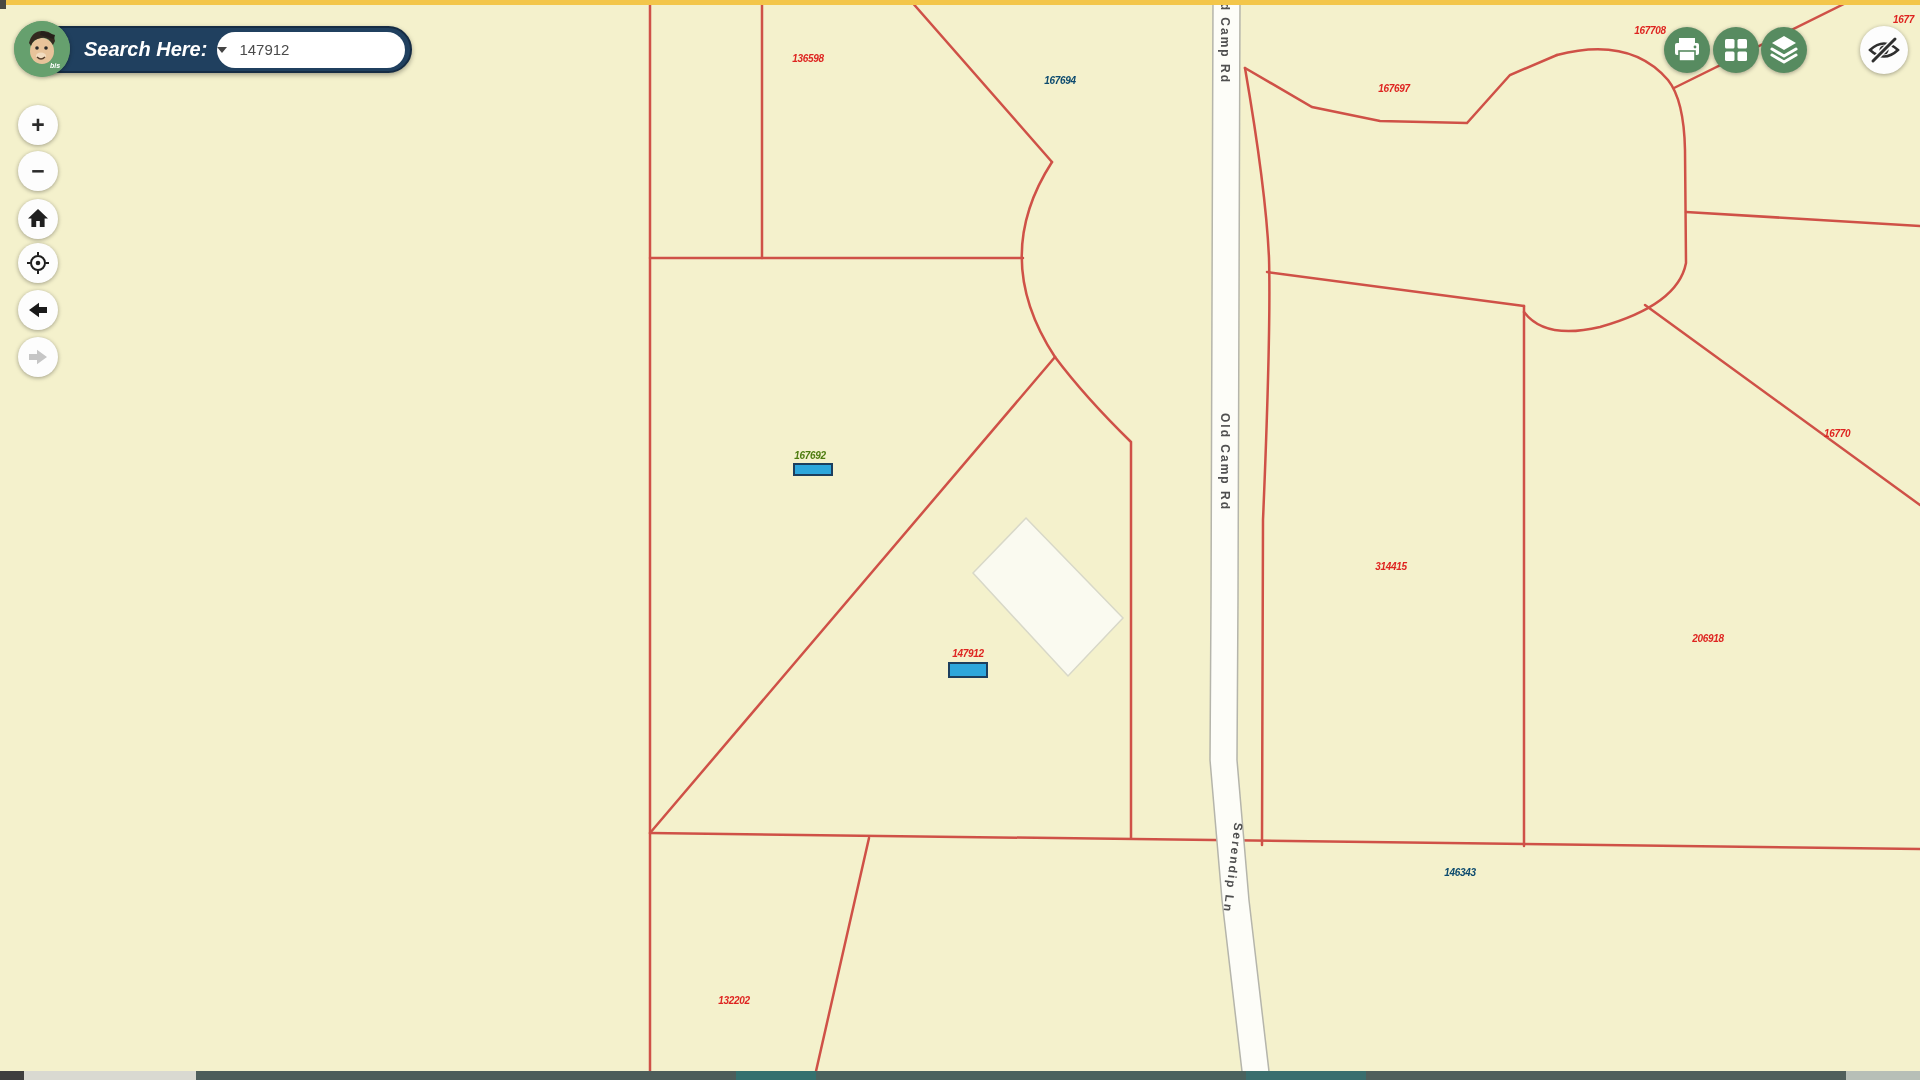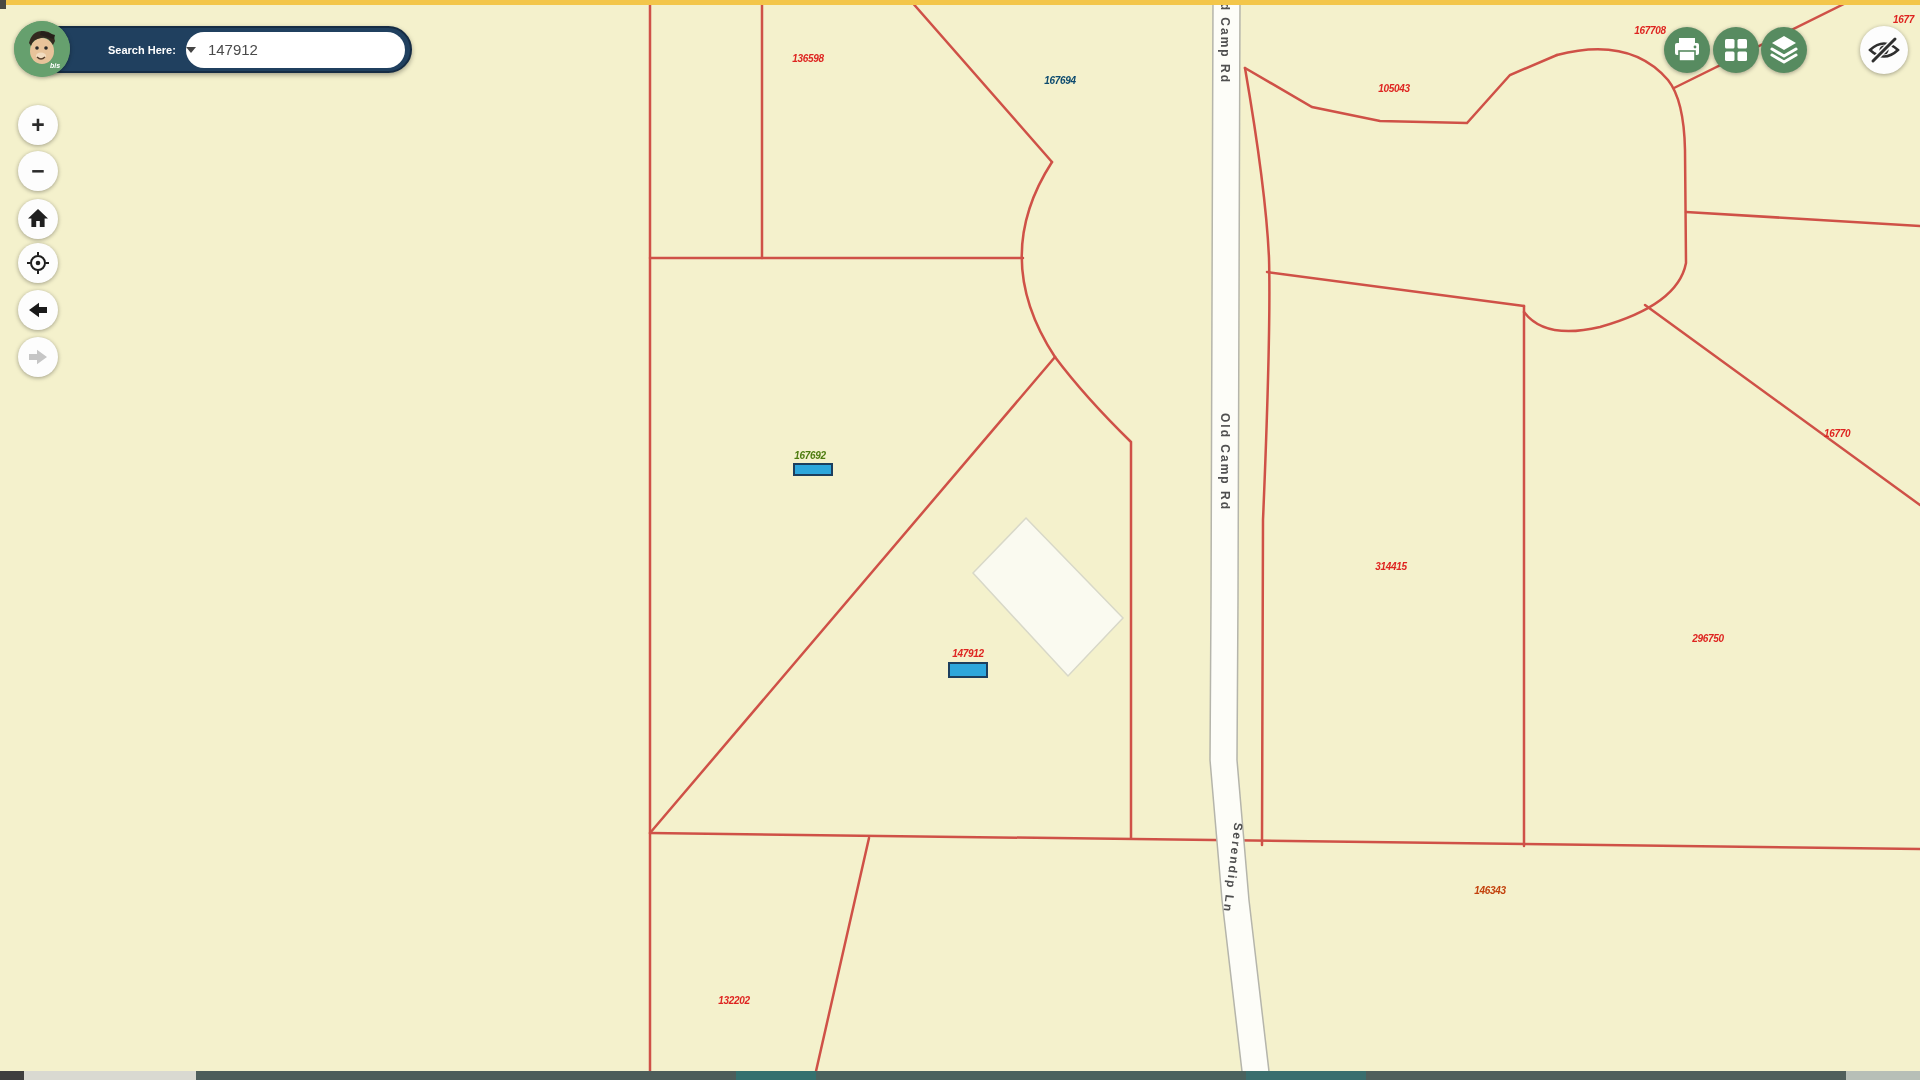--- a/index.html
+++ b/index.html
@@ -23,21 +23,21 @@
   
   #top-strip{position:absolute;left:0;top:0;width:1920px;height:5px;z-index:4;}
   #corner-dot{position:absolute;left:0;top:0;width:6px;height:9px;background:#4a4a42;z-index:5;}
   
   #search-bar{position:absolute;left:30px;top:26px;width:382px;height:47px;z-index:6;
     background:#20405f;border:2px solid #152c44;border-radius:26px;
     box-shadow:0 2px 5px rgba(0,0,0,.35);box-sizing:border-box;
     display:flex;align-items:center;}
   #app-logo{position:absolute;left:-18px;top:-7px;width:56px;height:56px;border-radius:50%;
     background:#66a06e;box-shadow:0 1px 4px rgba(0,0,0,.35);overflow:hidden;}
-  #search-label{margin-left:76px;color:#fff;font-weight:bold;font-size:11px;white-space:nowrap;}
+  #search-label{margin-left:52px;color:#fff;font-style:italic;font-weight:bold;font-size:20px;white-space:nowrap;}
   #search-pill{flex:1;height:36px;background:#fff;border-radius:19px;margin:0 5px 0 10px;
     display:flex;align-items:center;overflow:hidden;}
   .pill-divider{width:1px;height:22px;background:#d7d7d7;}
   #search-dropdown{width:32px;height:100%;display:flex;align-items:center;justify-content:center;cursor:pointer;}
   .chev-down{width:0;height:0;border-left:5px solid transparent;border-right:5px solid transparent;border-top:6px solid #444;}
   #search-input{flex:1;border:none;outline:none;font-size:15px;color:#4a4a4a;padding:0 8px 0 12px;
     font-family:"Liberation Sans",sans-serif;background:transparent;}
   
   .btn-circle{position:absolute;border-radius:50%;display:flex;align-items:center;justify-content:center;
     box-shadow:0 1px 4px rgba(0,0,0,.35);cursor:pointer;z-index:6;}
@@ -76,29 +76,29 @@
   <path id="building" d="M1026,518 L1123,618 L1068,676 L973,573 Z" stroke-width="1.5" fill="#fafaf0" stroke="#d8d8c8"></path>
 
   <path id="road" d="M1213,0 L1240,0 L1238,600 L1237,760 L1249,900 L1270,1080 L1243,1080 L1222,900 L1210,760 L1211,600 Z" stroke-width="1.5" fill="#fdfdf8" stroke="#b5b5ab"></path>
 </svg>
 
 <div id="label-layer">
     <div class="highlight-rect" style="left: 793px; top: 463px; width: 40px; height: 13px; background: rgb(45, 167, 220); border: 2px solid rgb(28, 63, 94);"></div>
     <div class="highlight-rect" style="left: 948px; top: 662px; width: 40px; height: 16px; background: rgb(45, 167, 220); border: 2px solid rgb(28, 63, 94);"></div>
     <div class="parcel-label" style="color: rgb(222, 36, 32); left: 808px; top: 58px; transform: translate(-50%, -50%);">136598</div>
     <div class="parcel-label" style="color: #0c4a6e; left: 1060px; top: 80px; transform: translate(-50%, -50%);">167694</div>
-    <div class="parcel-label" style="color: rgb(222, 36, 32); left: 1394px; top: 88px; transform: translate(-50%, -50%);">105043</div>
+    <div class="parcel-label" style="color: rgb(222, 36, 32); left: 1394px; top: 88px; transform: translate(-50%, -50%);">167697</div>
     <div class="parcel-label" style="color: rgb(222, 36, 32); left: 1650px; top: 30px; transform: translate(-50%, -50%);">167708</div>
     <div class="parcel-label" style="color: rgb(222, 36, 32); left: 1893px; top: 14px;">1677</div>
     <div class="parcel-label" style="color: #4d7c0f; left: 810px; top: 455px; transform: translate(-50%, -50%);">167692</div>
     <div class="parcel-label" style="color: rgb(222, 36, 32); left: 968px; top: 653px; transform: translate(-50%, -50%);">147912</div>
     <div class="parcel-label" style="color: rgb(222, 36, 32); left: 1391px; top: 566px; transform: translate(-50%, -50%);">314415</div>
-    <div class="parcel-label" style="color: rgb(222, 36, 32); left: 1708px; top: 638px; transform: translate(-50%, -50%);">296750</div>
+    <div class="parcel-label" style="color: rgb(222, 36, 32); left: 1708px; top: 638px; transform: translate(-50%, -50%);">206918</div>
     <div class="parcel-label" style="color: rgb(222, 36, 32); left: 1824px; top: 428px;">16770</div>
-    <div class="parcel-label" style="color: #c2410c; left: 1460px; top: 890px; transform: translate(-50%, -50%); margin-left: 30px;">146343</div>
+    <div class="parcel-label" style="color: #0c4a6e; left: 1460px; top: 872px; transform: translate(-50%, -50%);">146343</div>
     <div class="parcel-label" style="color: rgb(222, 36, 32); left: 734px; top: 1000px; transform: translate(-50%, -50%);">132202</div>
     <div class="road-label" style="color: rgb(79, 79, 79); left: 1225px; top: 35px; transform: translate(-50%, -50%) rotate(90deg);">Old Camp Rd</div>
     <div class="road-label" style="color: rgb(79, 79, 79); left: 1225px; top: 462px; transform: translate(-50%, -50%) rotate(90deg);">Old Camp Rd</div>
     <div class="road-label" style="color: rgb(79, 79, 79); left: 1233px; top: 868px; transform: translate(-50%, -50%) rotate(97deg);">Serendip Ln</div>
   </div>
 
 <div id="top-strip" style="background: rgb(243, 198, 74);"></div>
 <div id="corner-dot"></div>
 
 <div id="search-bar">

